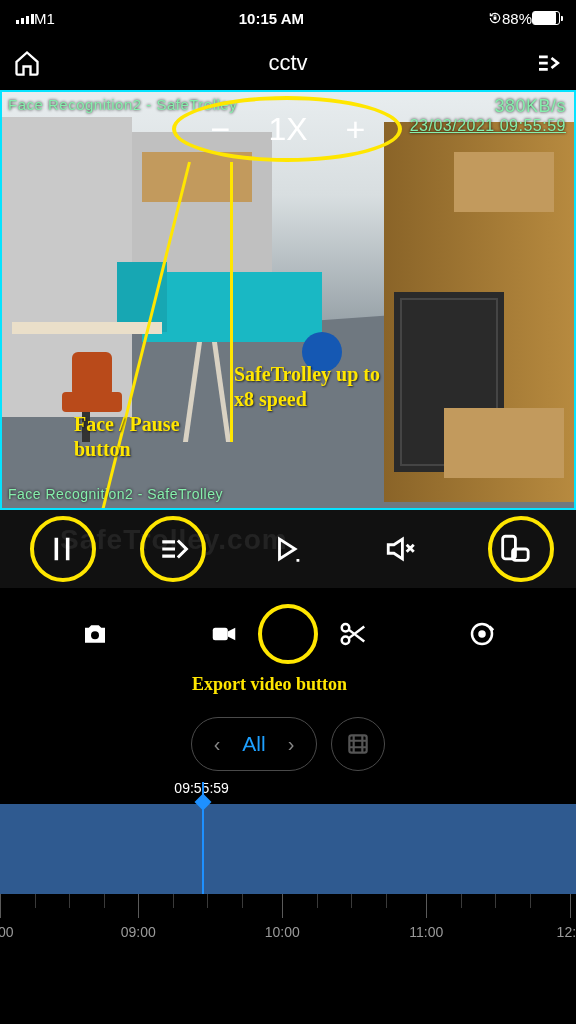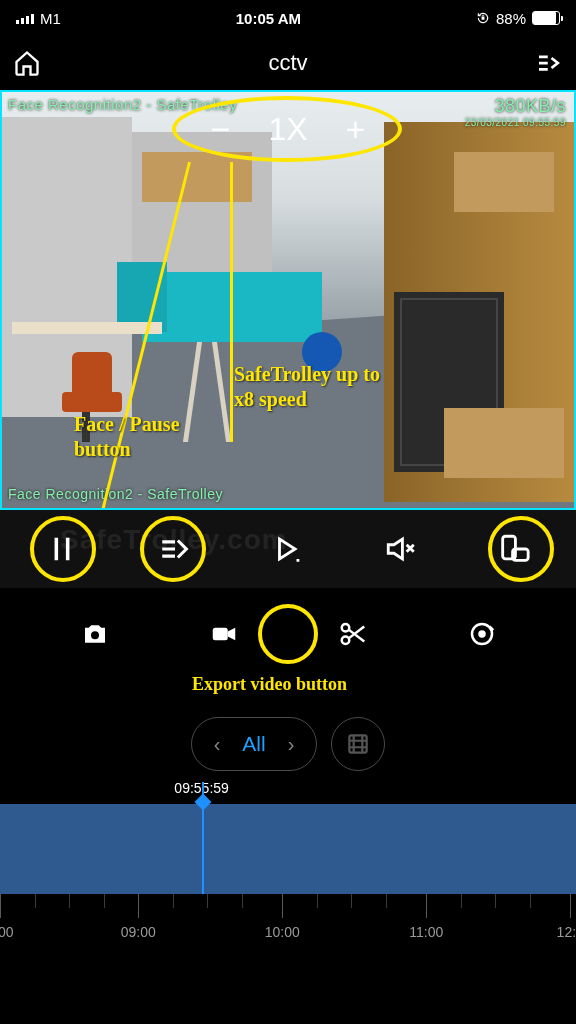--- a/index.html
+++ b/index.html
@@ -1,18 +1,18 @@
 <!DOCTYPE html>
 <html><head>
 <meta charset="utf-8">
 <style>
   * { margin: 0; padding: 0; box-sizing: border-box; }
   html, body { width: 576px; height: 1024px; background: #000; font-family: -apple-system, Helvetica, Arial, sans-serif; color: #fff; overflow: hidden; }
   .status-bar { height: 36px; display: flex; align-items: center; justify-content: space-between; padding: 0 16px; font-size: 15px; }
-  .status-left, .status-right { display: flex; align-items: center; gap: 6px; }
+  .status-left, .status-right { display: flex; align-items: center; }
   .bars { display: flex; align-items: flex-end; gap: 2px; height: 12px; }
   .bars span { width: 3px; background: #fff; }
   .bars span:nth-child(1){height:4px}.bars span:nth-child(2){height:6px}.bars span:nth-child(3){height:8px}.bars span:nth-child(4){height:10px}
   .battery { width: 28px; height: 14px; border: 1.5px solid #fff; border-radius: 3px; position: relative; }
   .battery::after { content:""; position:absolute; right:-4px; top:3.5px; width:2.5px; height:5px; background:#fff; border-radius:0 1px 1px 0;}
   .battery-fill { background:#fff; height:100%; border-radius:1px; }
   .lock-rot { width:14px; height:14px; }
 
   .title-bar { height: 54px; display:flex; align-items:center; justify-content:space-between; padding:0 12px; }
   .title-bar .title { font-size: 22px; }
@@ -41,21 +41,21 @@
   .cardboard.c2{right:10px;bottom:30px;width:120px;height:70px;}
   .cardboard.c3{left:140px;top:60px;width:110px;height:50px;}
   .ladder{position:absolute;left:180px;top:250px;width:50px;height:100px;}
   .ladder::before,.ladder::after{content:"";position:absolute;top:0;bottom:0;width:5px;background:#d9d2c3;}
   .ladder::before{left:8px;transform:skewX(-8deg);}
   .ladder::after{right:8px;transform:skewX(8deg);}
 
   .overlay-text { position:absolute; color:#86efac; font-size:15px; text-shadow:0 0 3px #000; letter-spacing:.5px;}
   .ot-tl { top:4px; left:6px; }
   .ot-tr { top:4px; right:8px; text-align:right; font-size:18px; }
-  .ot-tr .ts { font-size:10px; display:block; }
+  .ot-tr .ts { font-size:16px; display:block;text-decoration:underline; }
   .ot-bl { bottom:6px; left:6px; font-size:14px; }
 
   .speed-ctrl { position:absolute; top:18px; left:50%; transform:translateX(-50%); display:flex; align-items:center; gap:38px; font-size:32px; font-weight:500; }
   .speed-ctrl .minus, .speed-ctrl .plus { font-size:34px; font-weight:300; }
 
   
   .anno { position:absolute; color:#ffe600; font-family: "Comic Sans MS", cursive; font-size:20px; font-weight:bold; text-shadow: 1px 1px 2px rgba(0,0,0,.7); pointer-events:none; }
   .ring { position:absolute; border:4px solid #ffe600; border-radius:50%; pointer-events:none; }
   .anno-line { position:absolute; background:#ffe600; pointer-events:none; }
 
@@ -94,21 +94,21 @@
 <div class="status-bar">
   <div class="status-left">
     <div class="bars">
         <span></span>
         <span></span>
         <span></span>
         <span></span>
       </div>
     <span>M1</span>
   </div>
-  <div style="font-weight:600">10:05 AM</div>
+  <div style="font-weight:600">10:15 AM</div>
   <div class="status-right">
     <svg class="lock-rot" viewBox="0 0 24 24">
         <path fill="none" stroke="#fff" stroke-width="2" d="M4 12a8 8 0 1 0 2-5.3M4 4v4h4"></path>
         <rect x="9.5" y="10" width="5" height="5" rx="1" fill="#fff"></rect>
         <path d="M10.5 10v-1.5a1.5 1.5 0 1 1 3 0V10" fill="none" stroke="#fff" stroke-width="1.4"></path>
       </svg>
     <span>88%</span>
     <div class="battery">
         <div class="battery-fill" style="width:88%"></div>
       </div>

